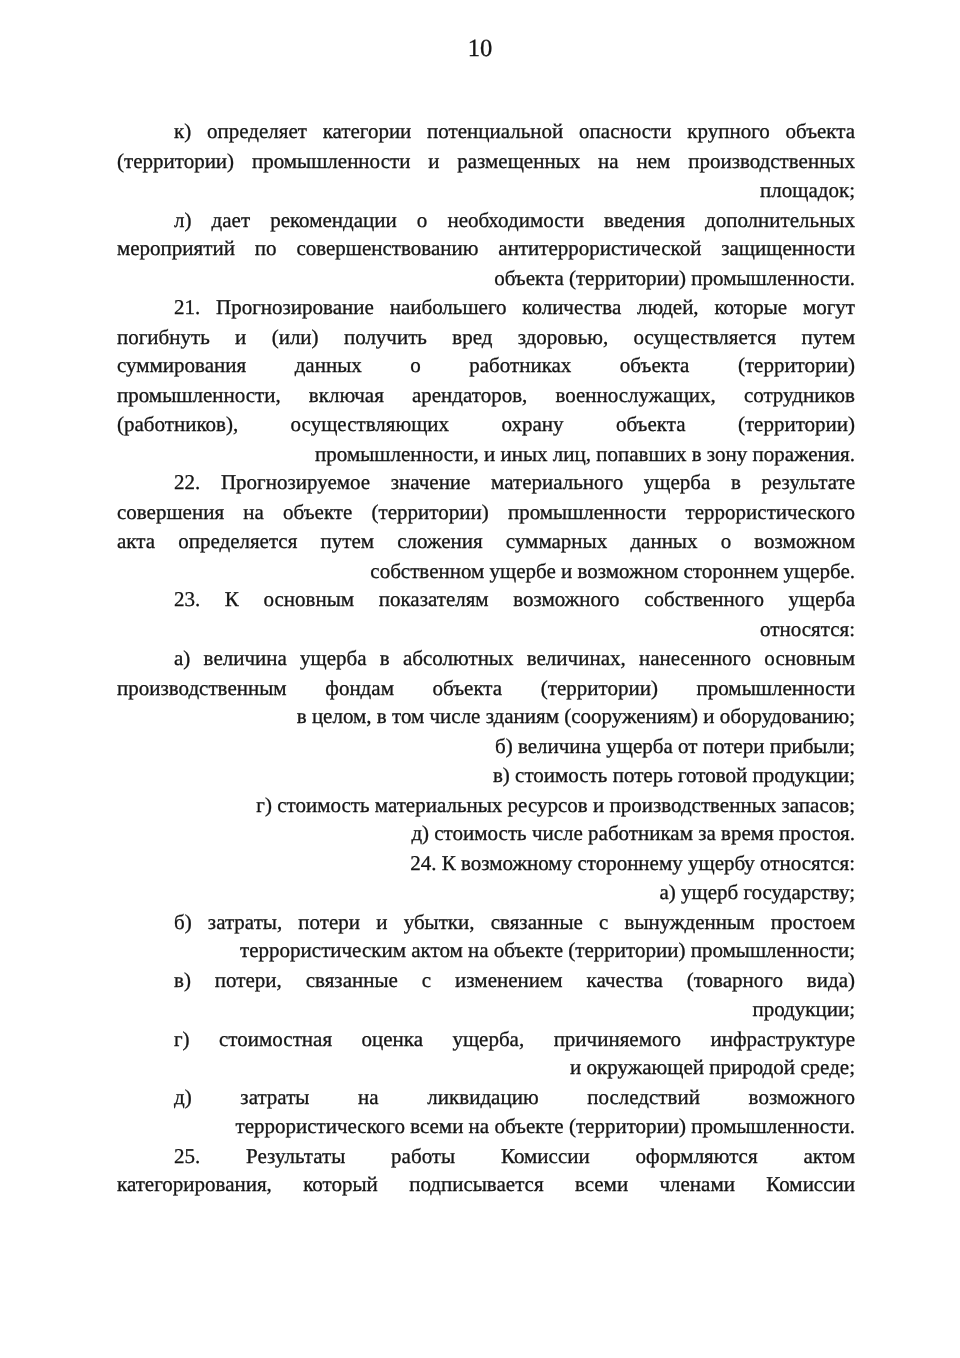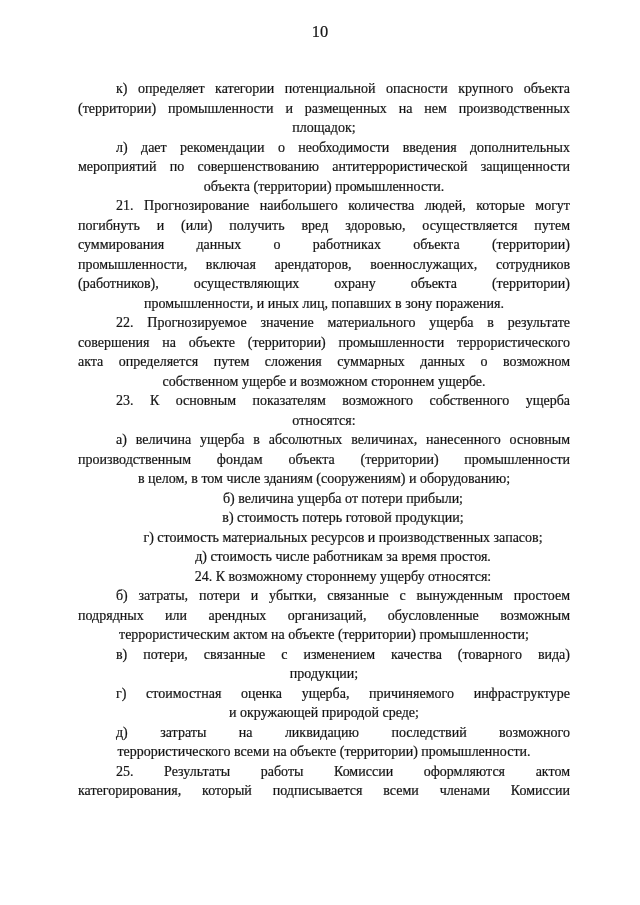--- a/index.html
+++ b/index.html
@@ -29,21 +29,21 @@
     position: absolute;
     top: 79px;
     left: 78px;
     width: 492px;
     font-size: 14px;
     line-height: 19.5px;
     -webkit-text-stroke: 0.2px #111;
   }
   .line {
     height: 19.5px;
-    text-align: center;
+    text-align: right;
     overflow: visible;
   }
   .line.j {
     text-align: justify;
     text-align-last: justify;
   }
   .line.i {
     text-indent: 38px;
   }
 </style>
@@ -72,22 +72,22 @@
       <div class="line j i">23. К основным показателям возможного собственного ущерба</div>
       <div class="line">относятся:</div>
       <div class="line j i">а) величина ущерба в абсолютных величинах, нанесенного основным</div>
       <div class="line j">производственным фондам объекта (территории) промышленности</div>
       <div class="line">в целом, в том числе зданиям (сооружениям) и оборудованию;</div>
       <div class="line i">б) величина ущерба от потери прибыли;</div>
       <div class="line i">в) стоимость потерь готовой продукции;</div>
       <div class="line i">г) стоимость материальных ресурсов и производственных запасов;</div>
       <div class="line i">д) стоимость числе работникам за время простоя.</div>
       <div class="line i">24. К возможному стороннему ущербу относятся:</div>
+      <div class="line i">а) ущерб государству;</div>
       <div class="line j i">б) затраты, потери и убытки, связанные с вынужденным простоем</div>
-      <div class="line j">подрядных или арендных организаций, обусловленные возможным</div>
       <div class="line">террористическим актом на объекте (территории) промышленности;</div>
       <div class="line j i">в) потери, связанные с изменением качества (товарного вида)</div>
       <div class="line">продукции;</div>
       <div class="line j i">г) стоимостная оценка ущерба, причиняемого инфраструктуре</div>
       <div class="line">и окружающей природой среде;</div>
       <div class="line j i">д) затраты на ликвидацию последствий возможного</div>
       <div class="line">террористического всеми на объекте (территории) промышленности.</div>
       <div class="line j i">25. Результаты работы Комиссии оформляются актом</div>
       <div class="line j">категорирования, который подписывается всеми членами Комиссии</div>
     </div>

